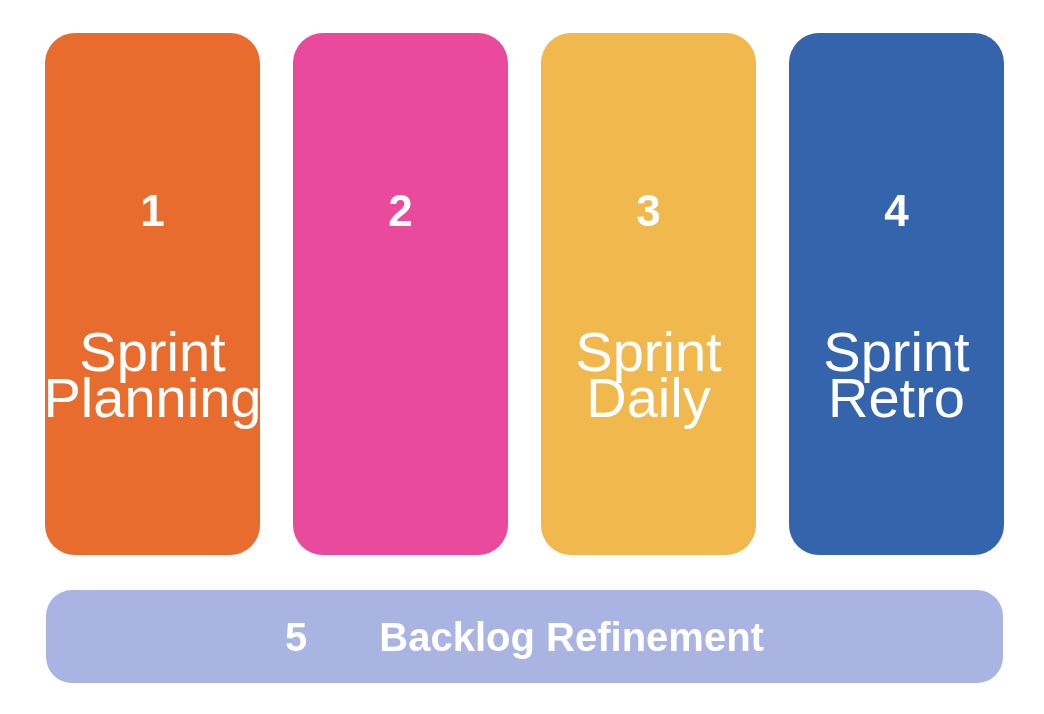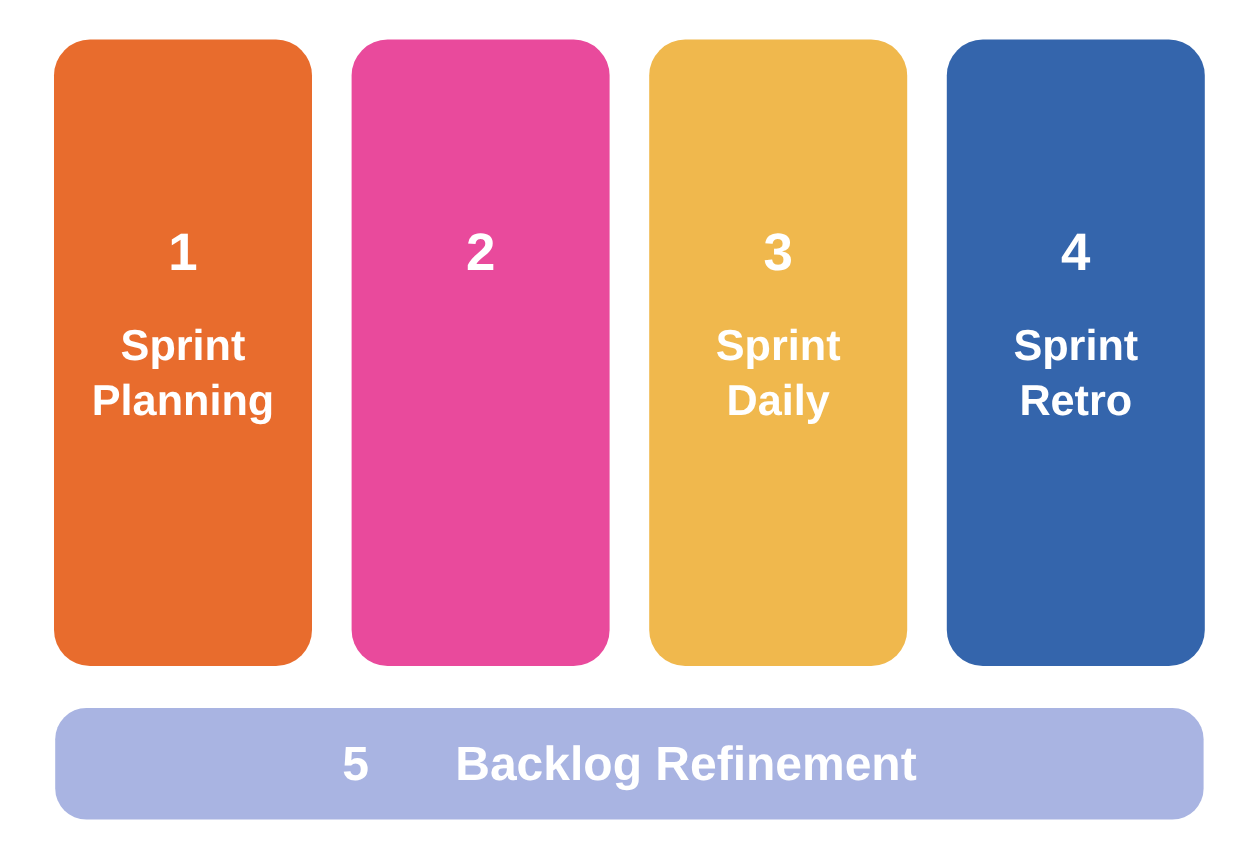--- a/index.html
+++ b/index.html
@@ -32,24 +32,24 @@
     align-items: center;
     text-align: center;
   }
   .col-number {
     margin-top: 156px;
     font-size: 44px;
     line-height: 44px;
     font-weight: bold;
   }
   .col-label {
-    margin-top: 32px;
-    font-size: 36px;
+    margin-top: 96px;
+    font-size: 56px;
     line-height: 46px;
-    font-weight: bold;
+    font-weight: normal;
   }
   .bottom-bar {
     position: absolute;
     left: 46px;
     top: 590px;
     width: 957px;
     height: 93px;
     border-radius: 26px;
     color: #ffffff;
     display: flex;

